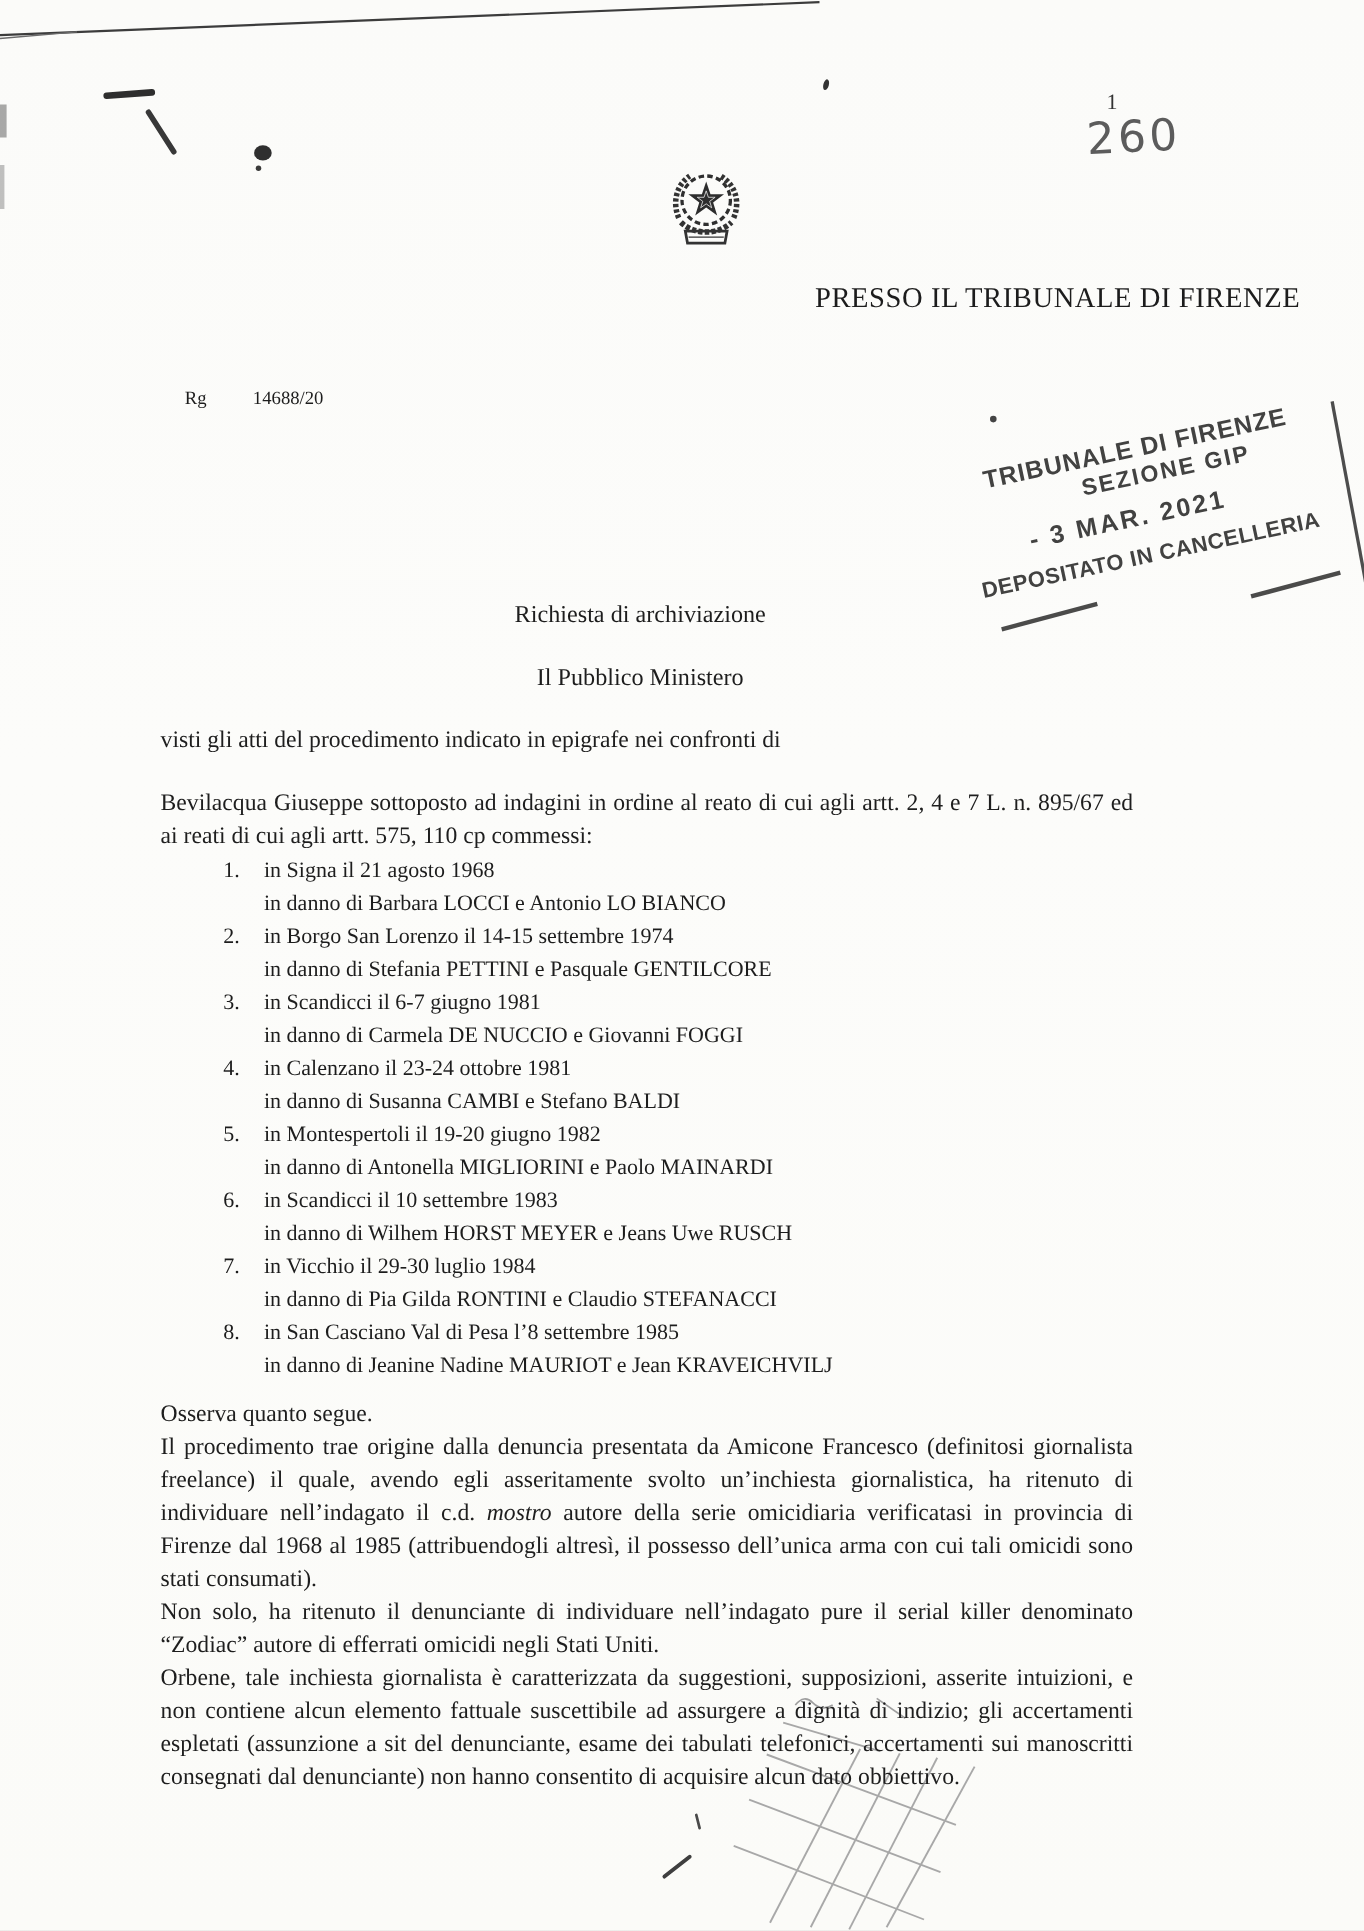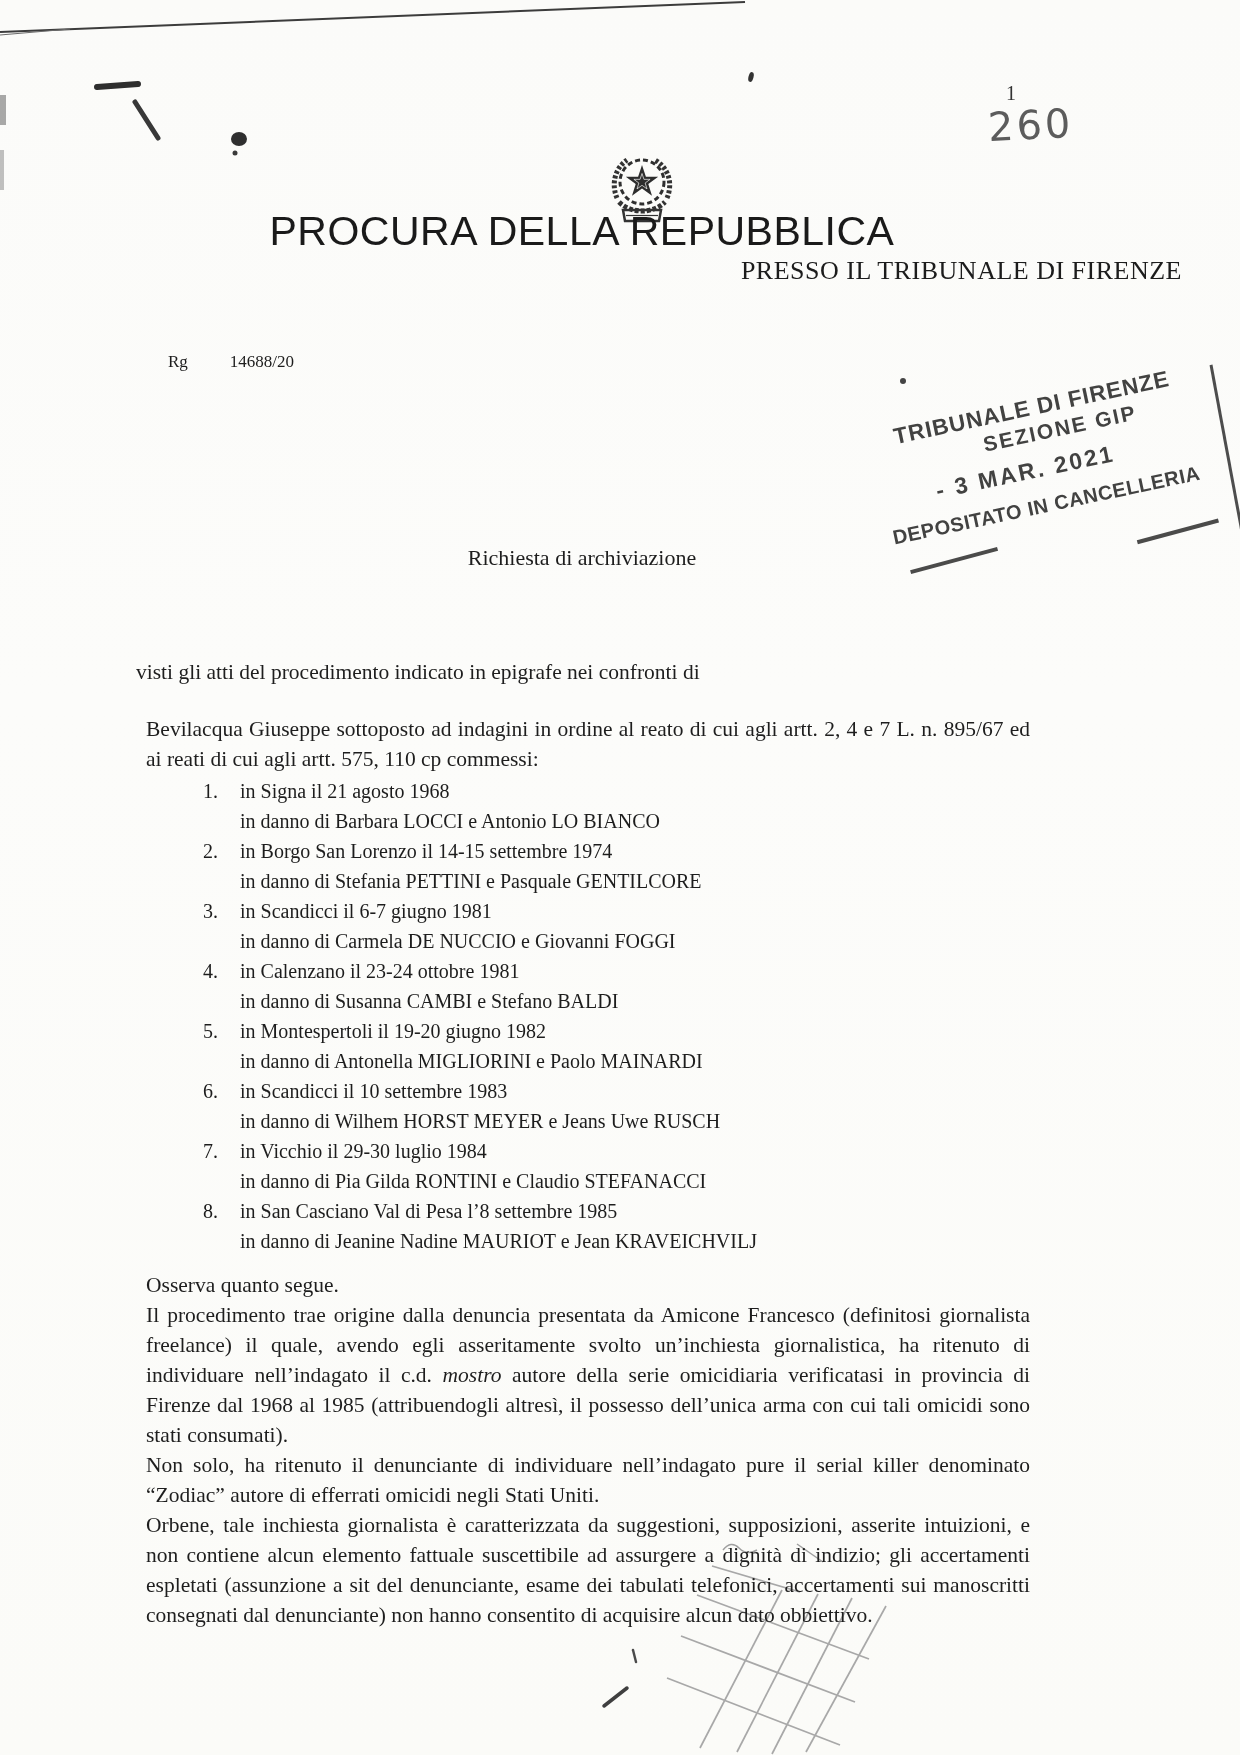--- a/index.html
+++ b/index.html
@@ -57,21 +57,21 @@
   .stamp .s3{font-size:23px;letter-spacing:2.5px;margin-left:56px;margin-top:10px;}
   .stamp .s4{font-size:20px;letter-spacing:0.5px;margin-left:4px;margin-top:12px;}
   .stamp .edge{position:absolute;left:347px;top:8px;width:2.5px;height:192px;background:#3b3b3b;transform:rotate(1.5deg);}
   .stamp .dash1{position:absolute;left:14px;top:144px;width:90px;height:3.5px;background:#383838;transform:rotate(-3deg);}
   .stamp .dash2{position:absolute;left:242px;top:162px;width:84px;height:3.5px;background:#383838;transform:rotate(-3deg);}
 
   .doc-type{left:342px;top:545px;width:480px;text-align:center;font-size:22px;}
   .author{left:342px;top:603px;width:480px;text-align:center;font-size:22px;}
 
   .body-text{font-size:21.5px;line-height:30px;color:#1e1e1e;}
-  .intro{left:136px;top:657px;}
+  .intro{left:146px;top:657px;}
   .charge{left:146px;top:714px;width:884px;text-align:justify;}
 
   .crimes{left:146px;top:776px;width:900px;}
   .crime{margin-left:57px;font-size:20px;line-height:30px;}
   .crime .cnum{display:inline-block;width:37px;}
   .crime .cvict{display:block;margin-left:37px;}
 
   .osserva{left:146px;top:1270px;}
   .p1{left:146px;top:1300px;width:884px;text-align:justify;}
   .p2{left:146px;top:1450px;width:884px;text-align:justify;}
@@ -119,39 +119,39 @@
   <svg class="abs emblem" width="78" height="84" viewBox="0 0 78 84">
     <path d="M14,52 C8,38 12,22 24,14" stroke="#333" stroke-width="5" fill="none" stroke-dasharray="3 2"></path>
     <path d="M64,52 C70,38 66,22 52,14" stroke="#333" stroke-width="5" fill="none" stroke-dasharray="3 2"></path>
     <path d="M16,56 C28,68 50,68 62,56" stroke="#333" stroke-width="5" fill="none" stroke-dasharray="4 2"></path>
     <circle cx="39" cy="36" r="22" stroke="#2f2f2f" stroke-width="3" fill="none" stroke-dasharray="5 3"></circle>
     <polygon points="39,19 42.9,30.7 55.2,30.7 45.3,38 49,49.8 39,42.6 29,49.8 32.7,38 22.8,30.7 35.1,30.7" fill="#2d2d2d"></polygon>
     <polygon points="39,19 42.9,30.7 55.2,30.7 45.3,38 49,49.8 39,42.6 29,49.8 32.7,38 22.8,30.7 35.1,30.7" fill="none" stroke="#f5f5f4" stroke-width="1.4" transform="translate(19.5,18) scale(0.5)"></polygon>
     <path d="M20,64 L58,64 L56,75 L22,75 Z" fill="none" stroke="#333" stroke-width="2.5"></path>
     <path d="M23,69.5 L55,69.5" stroke="#333" stroke-width="1.2"></path>
   </svg>
-  <div class="abs title">PROCURA DELLA REPUBBLICA</div>
   <div class="abs subtitle">PRESSO IL TRIBUNALE DI FIRENZE</div>
 
   <div class="abs rg-line">
     <span>Rg</span><span class="rg-number">14688/20</span>
   </div>
 
 
   <div class="abs stamp">
     <div class="s1">TRIBUNALE DI FIRENZE</div>
     <div class="s2">SEZIONE GIP</div>
     <div class="s3">- 3 MAR. 2021</div>
     <div class="s4">DEPOSITATO IN CANCELLERIA</div>
     <div class="edge"></div>
     <div class="dash1"></div>
     <div class="dash2"></div>
   </div>
 
   <div class="abs doc-type">Richiesta di archiviazione</div>
+  <div class="abs author">Il Pubblico Ministero</div>
 
   <div class="abs intro body-text">visti gli atti del procedimento indicato in epigrafe nei confronti di</div>
   <div class="abs charge body-text">Bevilacqua Giuseppe sottoposto ad indagini in ordine al reato di cui agli artt. 2, 4 e 7 L. n. 895/67 ed ai reati di cui agli artt. 575, 110 cp commessi:</div>
 
   <div class="abs crimes">
     <div class="crime">
       <span class="cnum">1.</span><span>in Signa il 21 agosto 1968</span>
       <span class="cvict">in danno di Barbara LOCCI e Antonio LO BIANCO</span>
     </div>
     <div class="crime">

